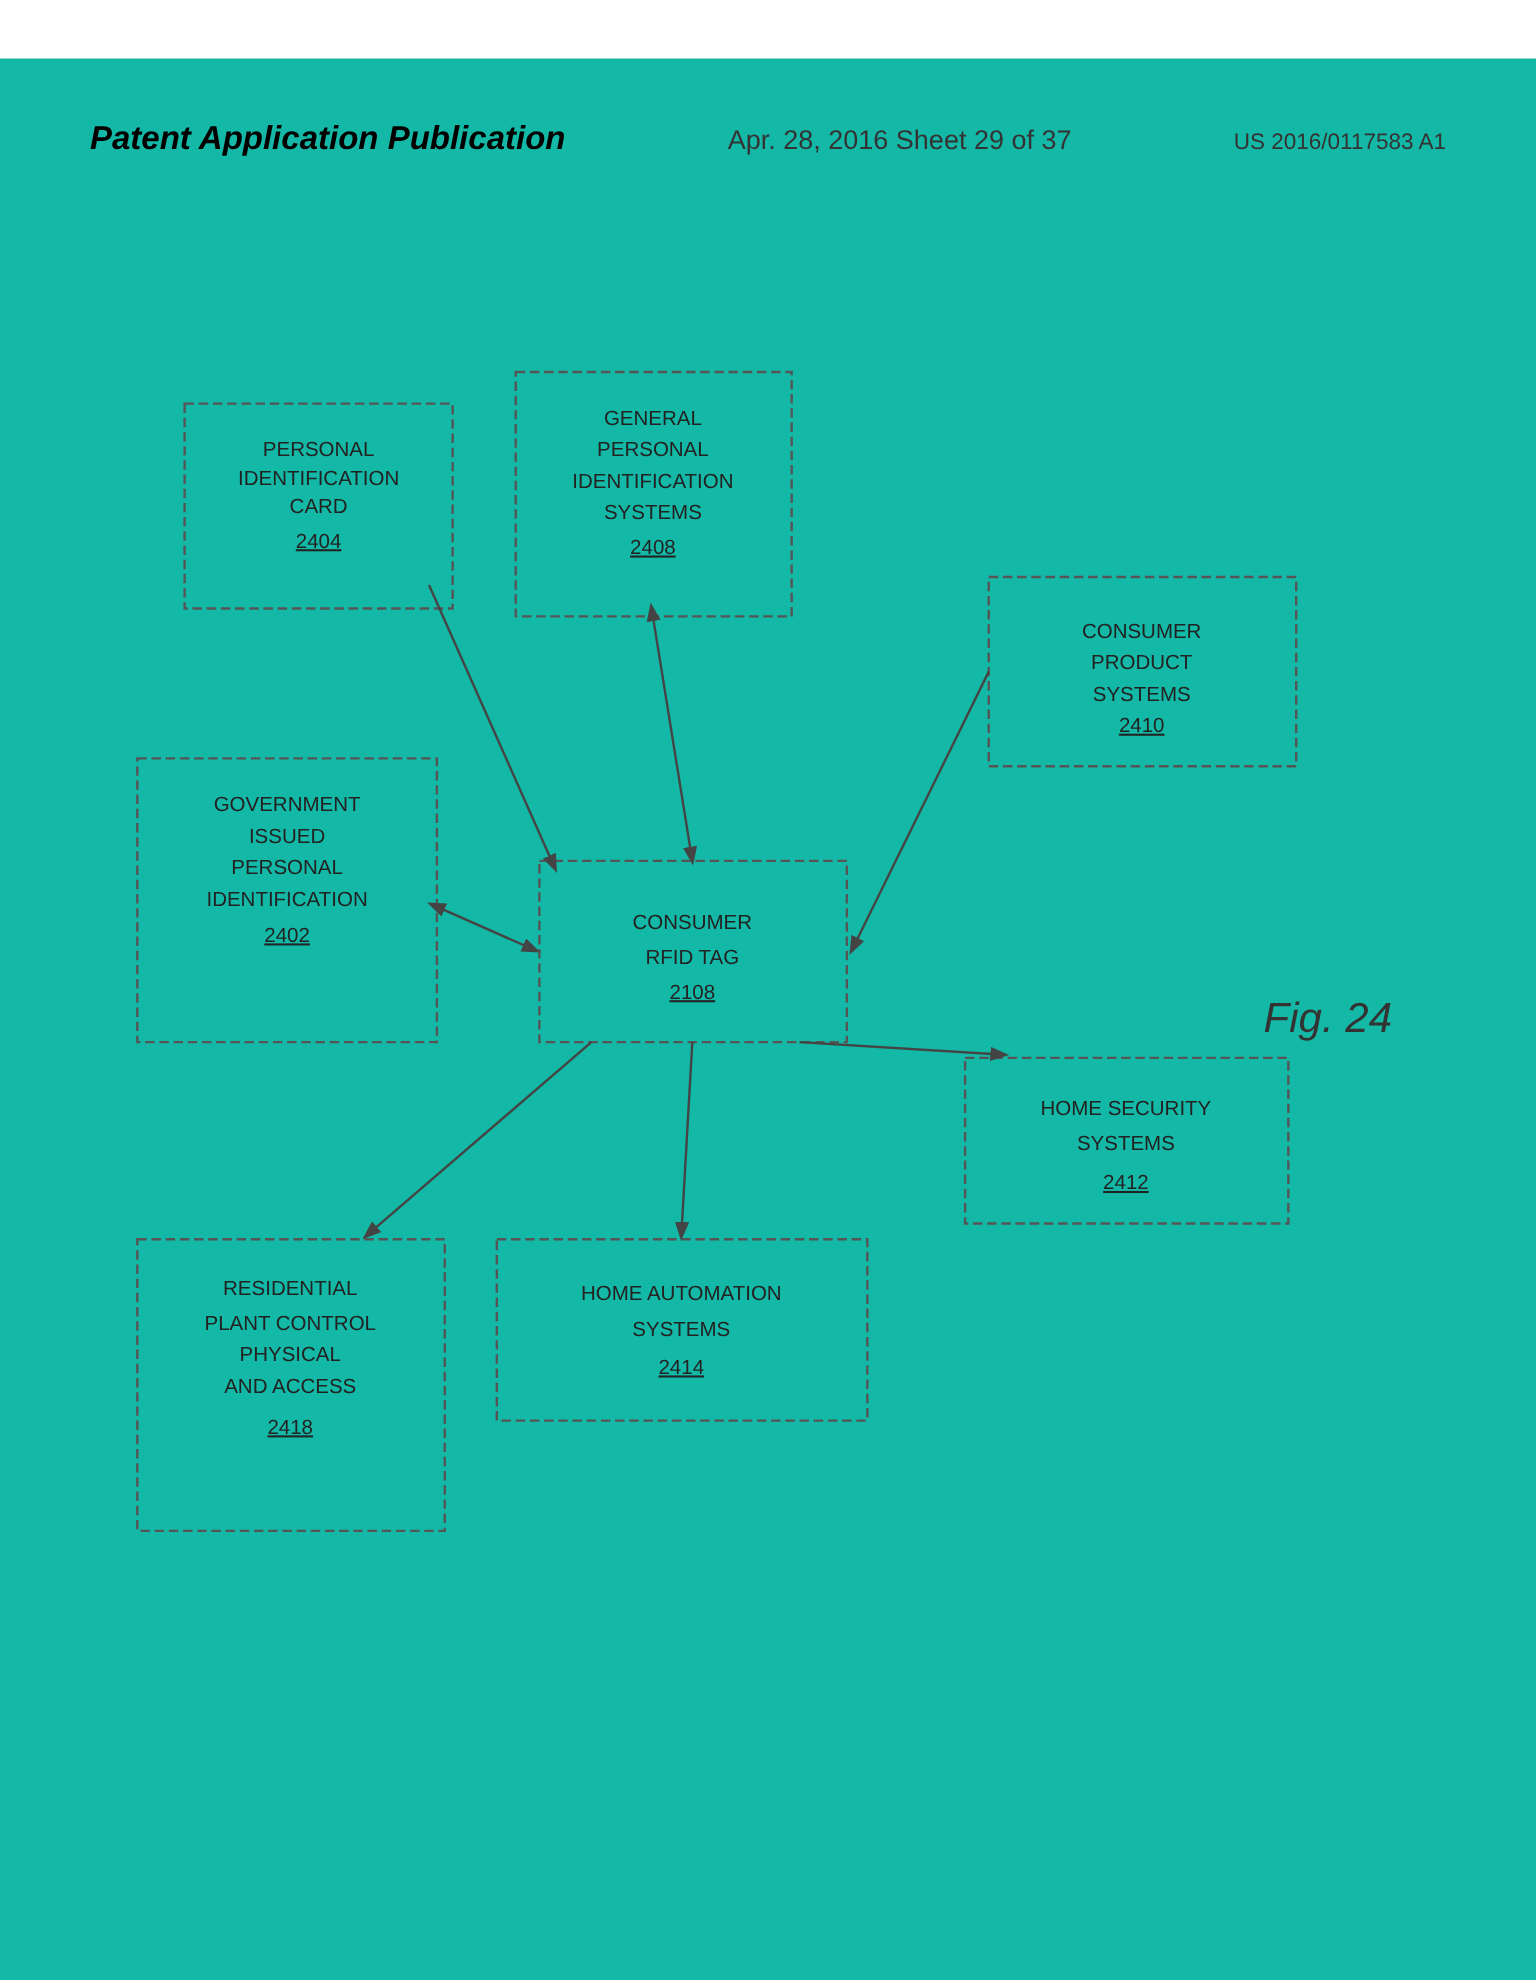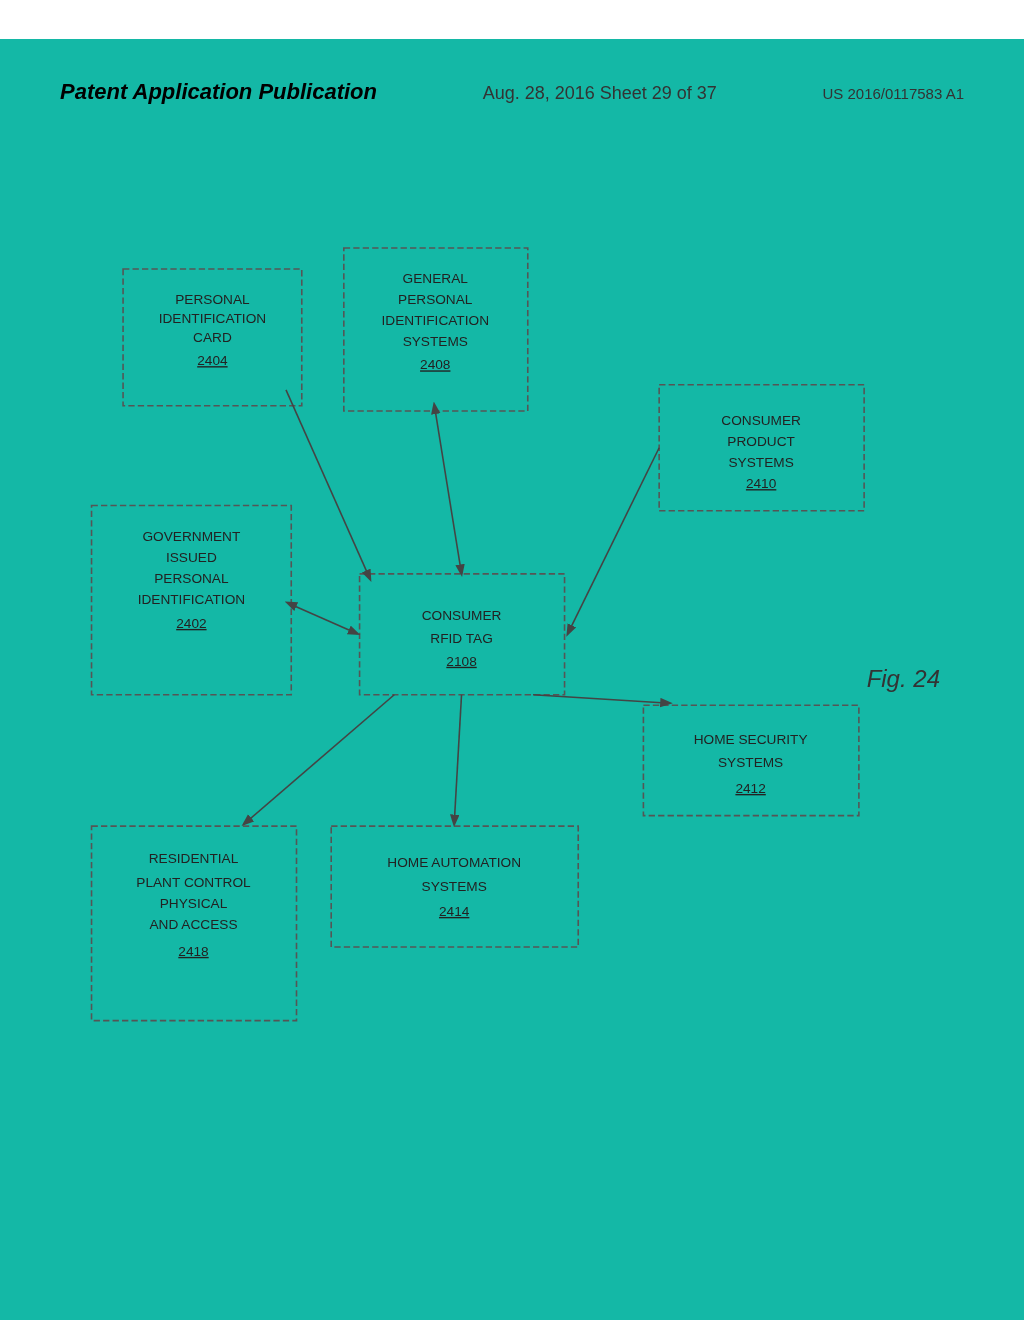--- a/index.html
+++ b/index.html
@@ -43,24 +43,24 @@
     }
     .diagram-area {
       position: absolute;
       top: 160px;
       left: 60px;
       right: 60px;
       bottom: 200px;
     }
     .fig-label {
       position: absolute;
-      right: 24px;
+      right: 36px;
       top: 50%;
       transform: translateY(-50%);
-      font-size: 24px;
+      font-size: 28px;
       font-style: italic;
       color: #333;
     }
     svg.diagram {
       position: absolute;
       top: 0;
       left: 0;
       width: 100%;
       height: 100%;
     }
@@ -86,21 +86,21 @@
       fill: none;
       marker-end: url(#arrowhead);
     }
   </style>
 </head>
 <body>
 
 <div class="page">
   <div class="header">
     <span class="header-left">Patent Application Publication</span>
-    <span class="header-center">Aug. 28, 2016  Sheet 29 of 37</span>
+    <span class="header-center">Apr. 28, 2016  Sheet 29 of 37</span>
     <span class="header-right">US 2016/0117583 A1</span>
   </div>
 
   <div class="diagram-area">
     <div class="fig-label">Fig. 24</div>
 
     <svg class="diagram" viewBox="0 0 860 900" xmlns="http://www.w3.org/2000/svg">
       <defs>
         <marker id="arrowhead" markerWidth="8" markerHeight="8" refX="6" refY="3" orient="auto">
           <path d="M0,0 L0,6 L8,3 z" fill="#444"></path>

